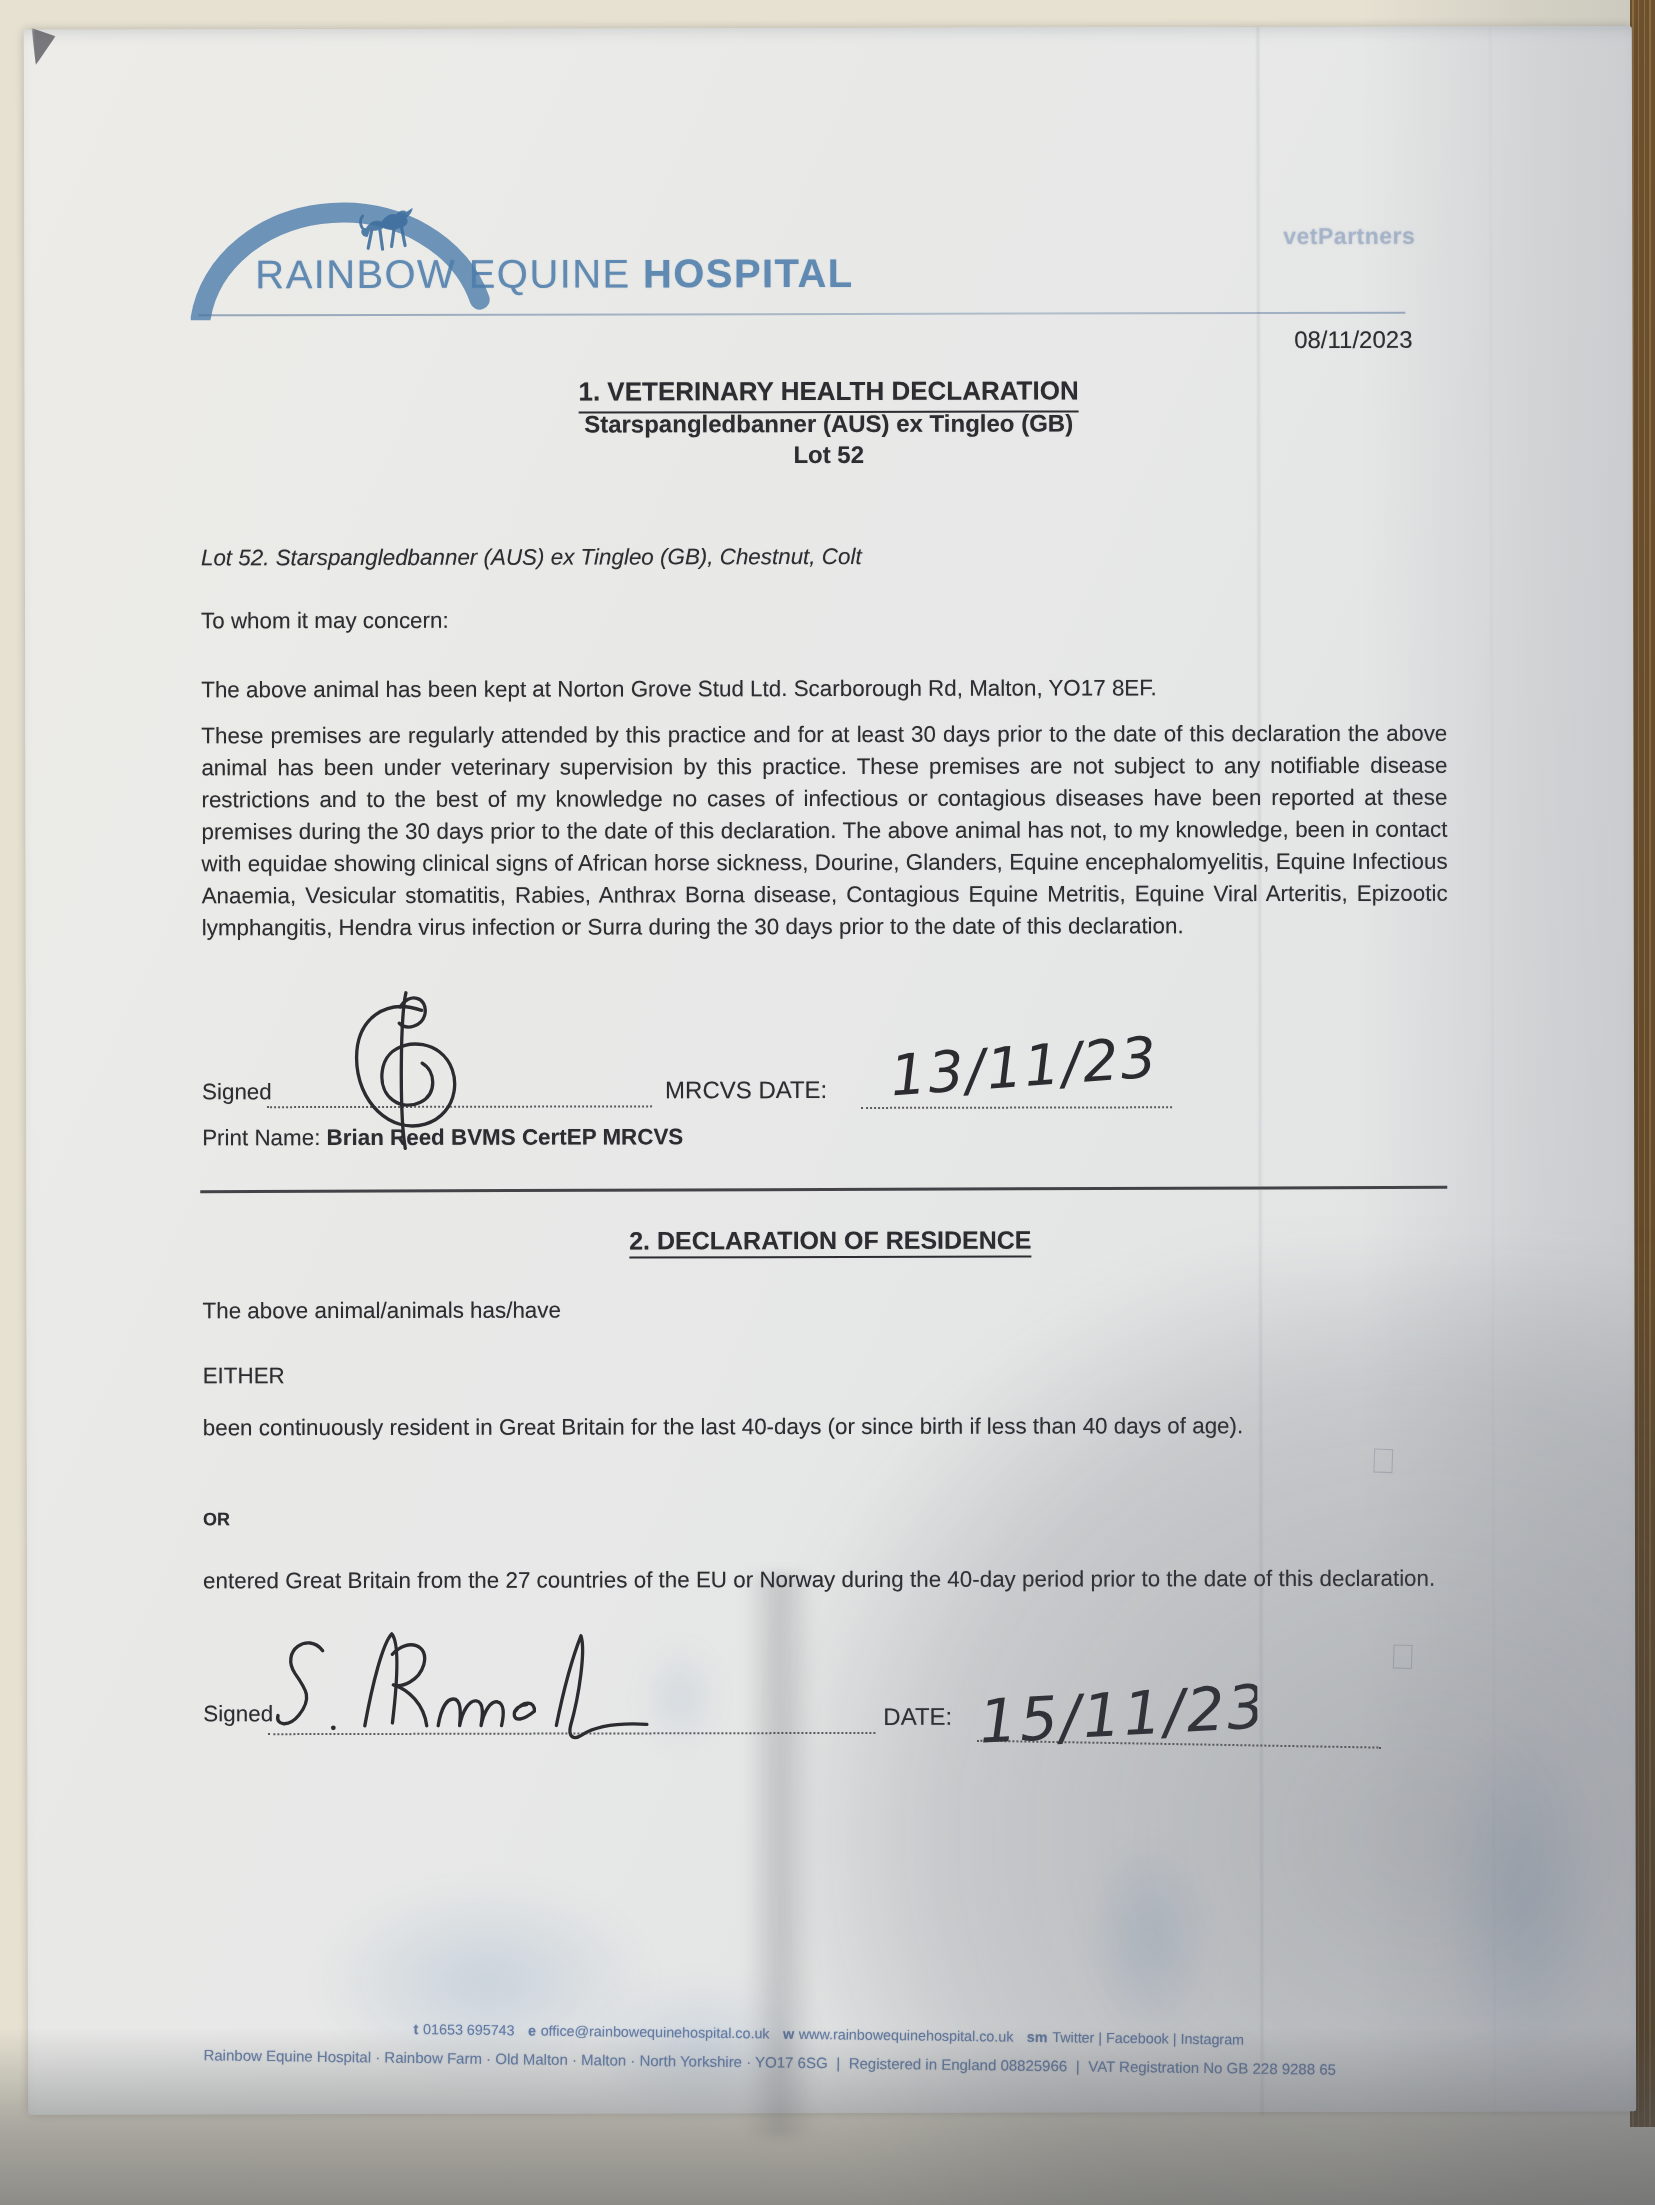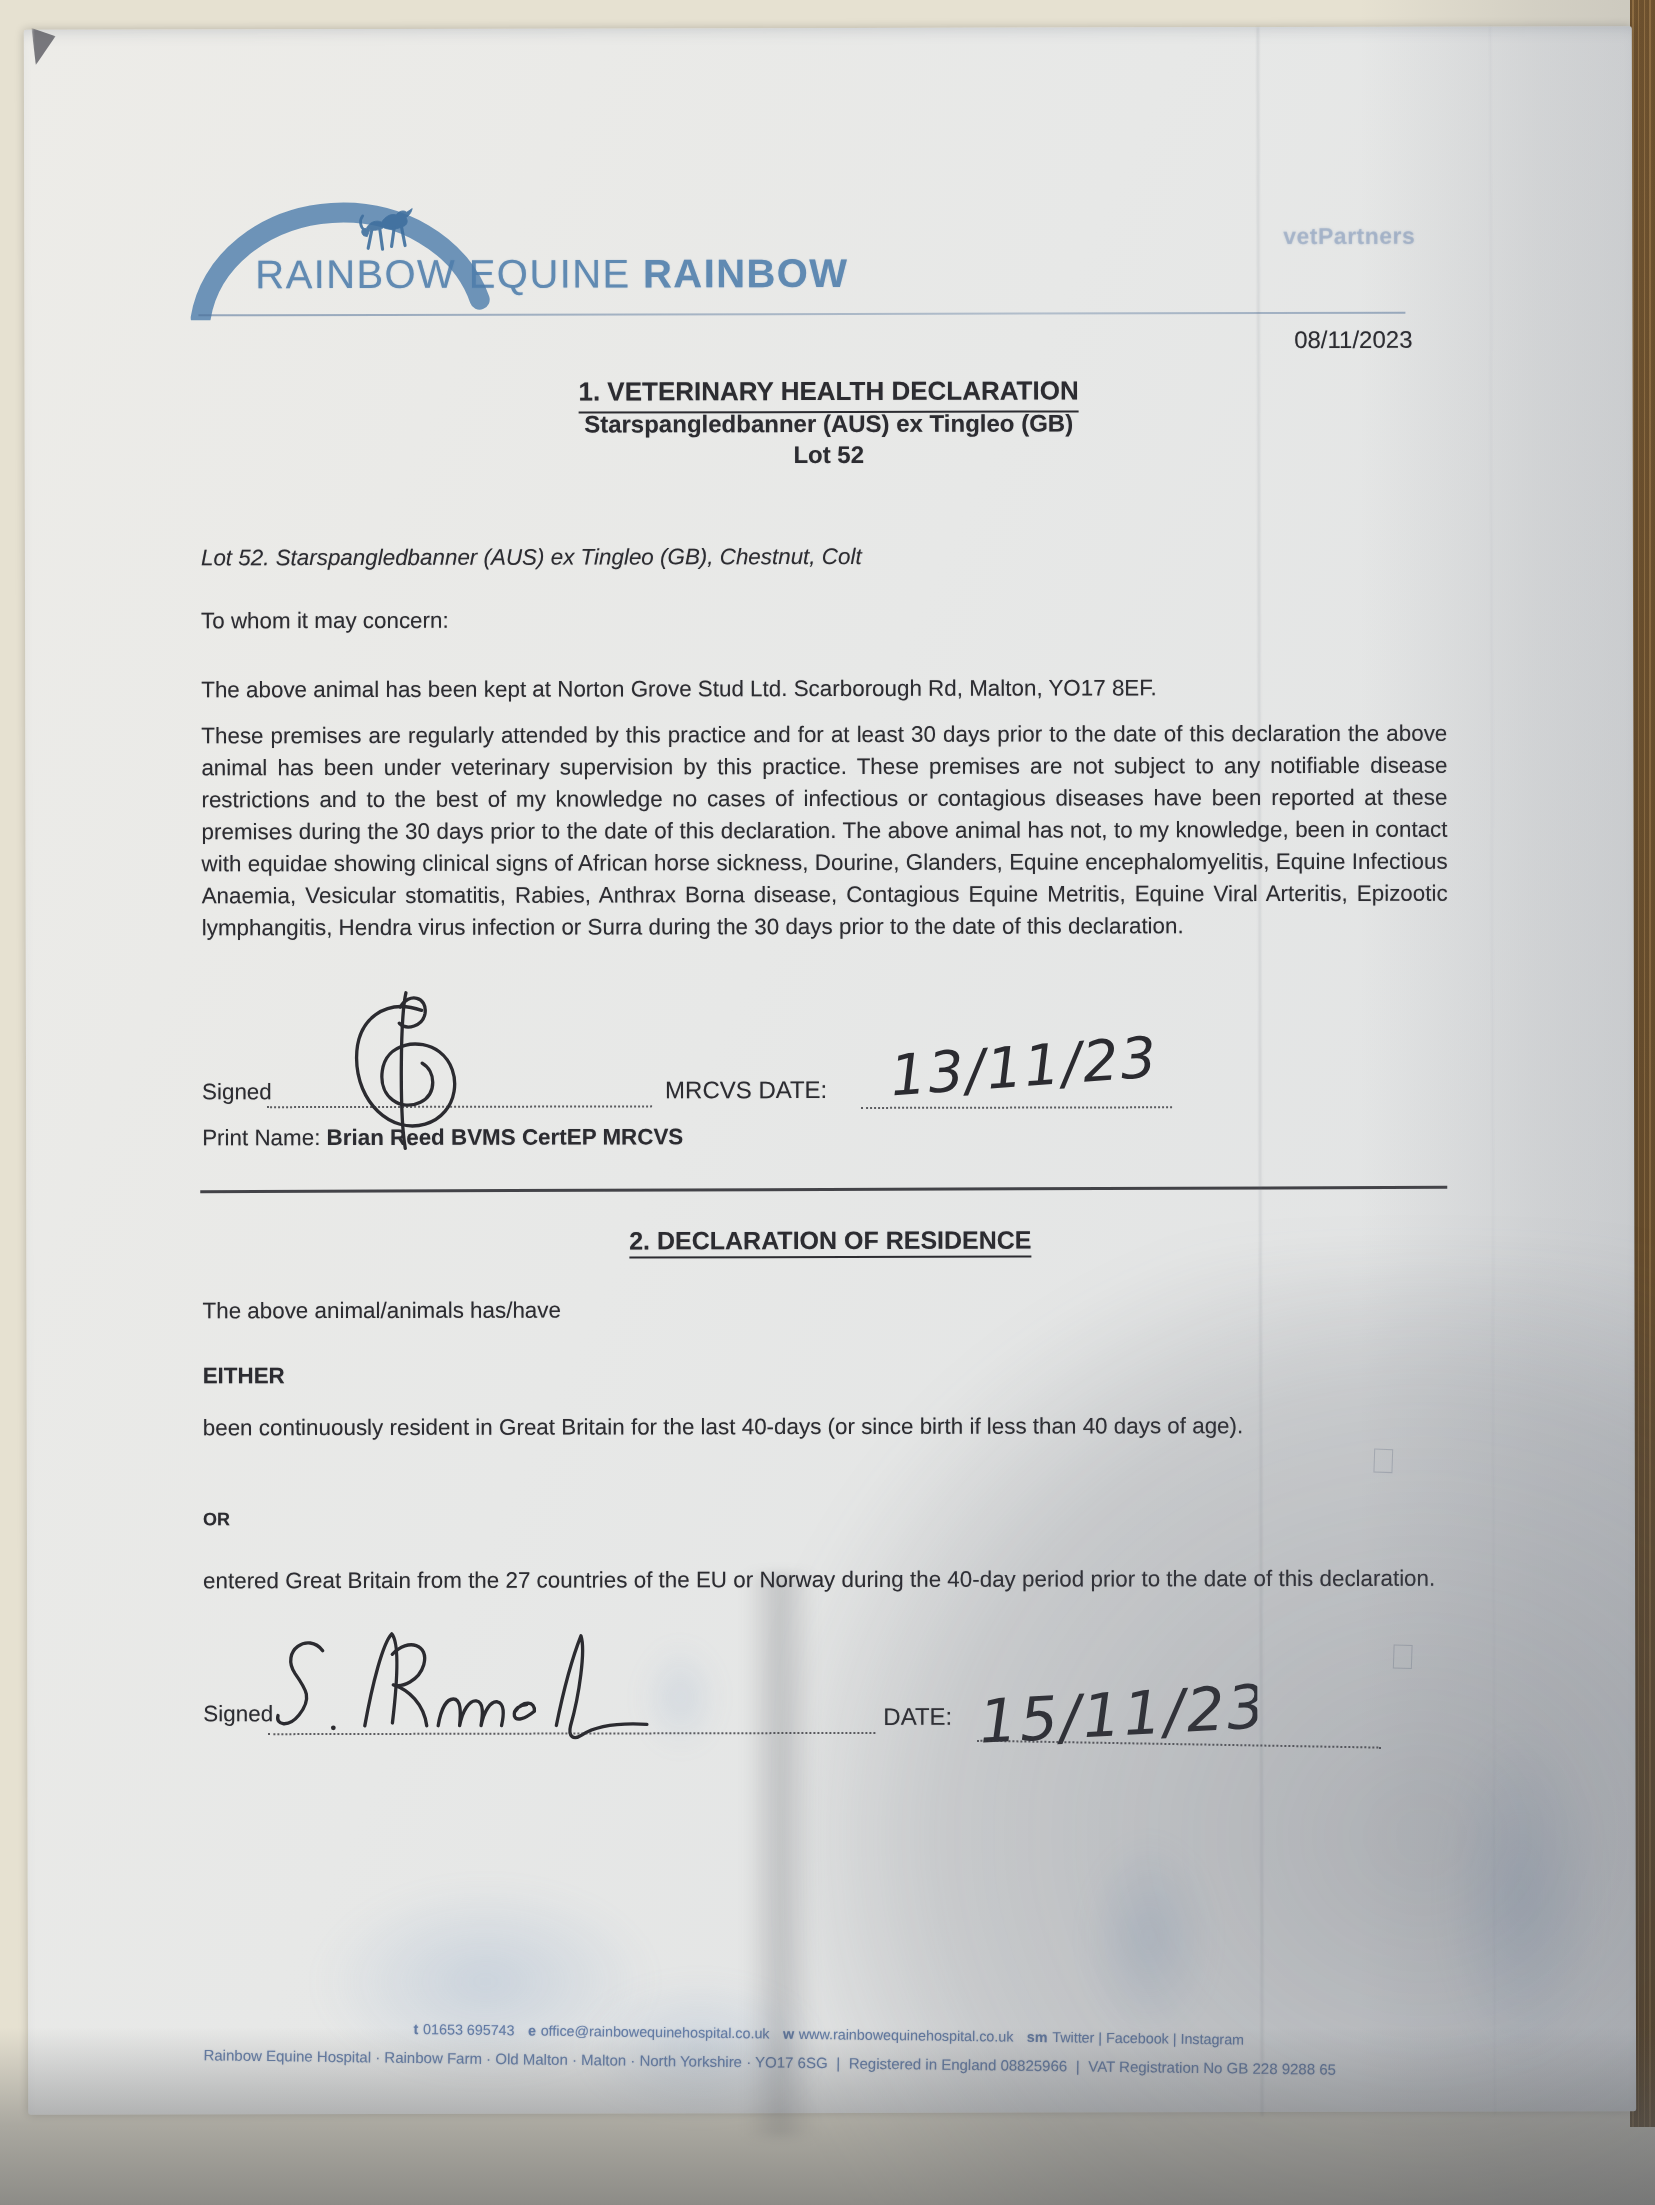--- a/index.html
+++ b/index.html
@@ -58,21 +58,21 @@
   .hand-date-1{left:854px; top:968px; width:277px; height:129px;}
   .print-name-line{left:176px; top:1096px; font-size:22.4px;}
   .print-name-line b{font-weight:700;text-align:center;}
 
   .divider{left:174px; top:1160px; width:1247px; height:3.3px; background:#26262b; opacity:.85; transform:rotate(-0.08deg);}
 
   
   .title2{top:1198px; font-size:25px; font-weight:700;}
   .title2 span{border-bottom:2.4px solid #2c2c31; padding-bottom:2.4px;}
   .intro2{left:176px; top:1269px; font-size:22.4px;text-align:right;}
-  .either-label{left:176px; top:1334px; font-size:22.4px; font-weight:700;}
+  .either-label{left:176px; top:1334px; font-size:22.4px; font-weight:400;}
   .either-text{left:176px; top:1383px; width:1246px; font-size:22.4px; line-height:32px;}
   .or-label{left:176px; top:1480px; font-size:18px; font-weight:700;}
   .or-text{left:176px; top:1536px; width:1246px; font-size:22.4px; line-height:32px;}
   .checkbox{width:17px; height:22px; border:1.4px solid rgba(115,125,145,.35); transform:rotate(2deg);}
   .checkbox-1{left:1347px; top:1422px;}
   .checkbox-2{left:1366px; top:1618px;}
 
   .signed-label-2{left:176px; top:1672px; font-size:22.4px;}
   .sig-cursive{left:224px; top:1588px; width:467px; height:153px;}
   .dots-3{left:241px; top:1704px; width:607px; height:0; border-bottom:2.9px dotted rgba(52,52,58,.78);}
@@ -133,21 +133,21 @@
     <svg class="abs logo-arch" viewBox="0 0 650 310">
       <path d="M30,305 A300,255 0 0 1 615,268" fill="none" stroke="#4e7dab" stroke-width="42" stroke-linecap="round" opacity="0.8"></path>
     </svg>
     <svg class="abs logo-horse" viewBox="0 0 160 150">
       <g fill="#3f6f9e" stroke="#3f6f9e" opacity="0.9">
         <path d="M12,70 C4,62 8,52 18,54 C24,40 40,34 52,40 C60,28 72,20 84,24 C90,16 100,12 108,18 L120,10 C118,20 112,26 106,30 C112,38 108,48 98,50 C88,56 66,58 56,52 C48,58 32,60 26,56 L20,72 Z" stroke-width="2"></path>
         <path d="M30,58 L22,98 M48,56 L54,100 M80,52 L74,94 M96,50 L104,92" fill="none" stroke-width="7" stroke-linecap="round"></path>
         <path d="M14,58 C4,50 2,36 10,26" fill="none" stroke-width="6" stroke-linecap="round"></path>
       </g>
     </svg>
-    <div class="abs logo-text"><span>RAINBOW EQUINE </span><b>RAINBOW</b></div>
+    <div class="abs logo-text"><span>RAINBOW EQUINE </span><b>HOSPITAL</b></div>
     <div class="abs header-rule"></div>
     <div class="abs watermark">vetPartners</div>
     <div class="abs doc-date txt">08/11/2023</div>
 
     <div class="abs center-block title1 txt"><span>1. VETERINARY HEALTH DECLARATION</span></div>
     <div class="abs center-block subtitle txt">Starspangledbanner (AUS) ex Tingleo (GB)</div>
     <div class="abs center-block lot txt">Lot 52</div>
 
     <div class="abs subject-line txt">Lot 52. Starspangledbanner (AUS) ex Tingleo (GB), Chestnut, Colt</div>
     <div class="abs salutation txt">To whom it may concern:</div>

